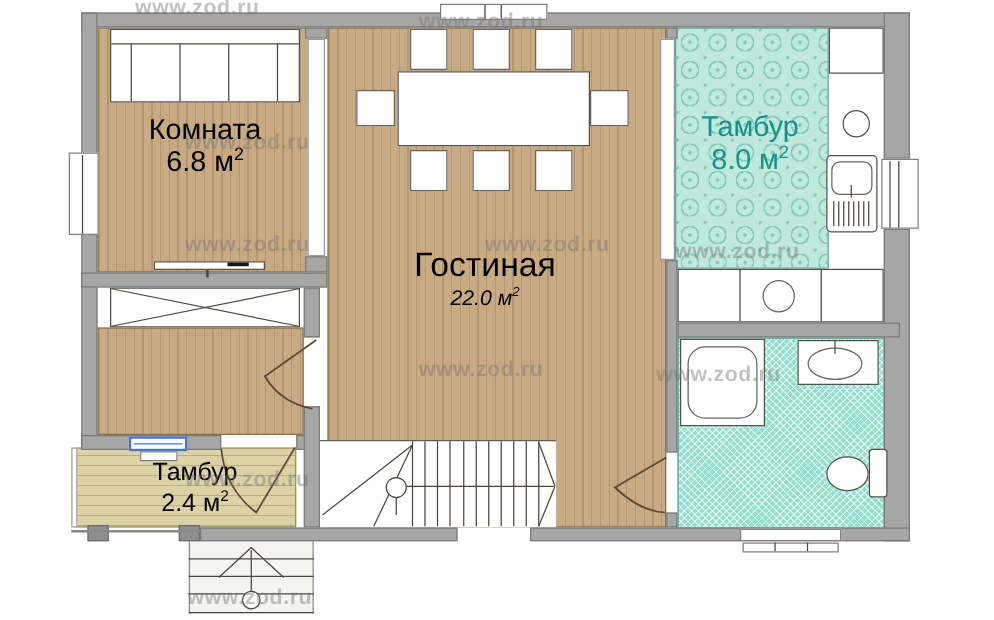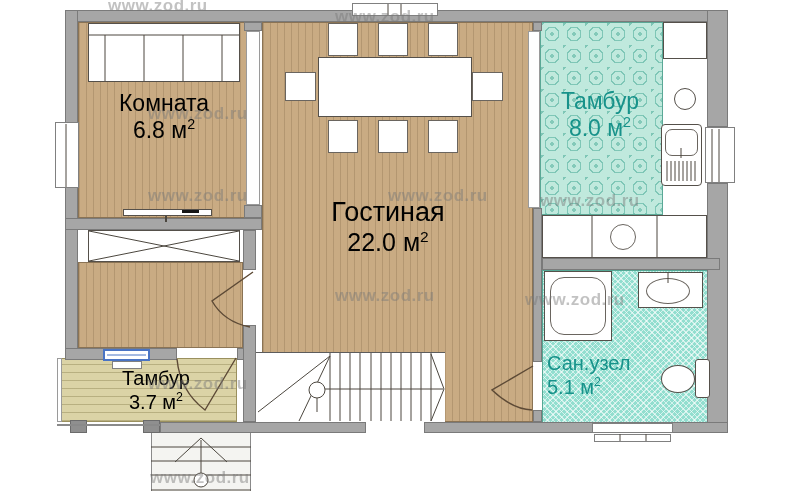--- a/index.html
+++ b/index.html
@@ -157,35 +157,31 @@
       <path d="M533,366 L492,390 Q512,409 532,410"></path>
     </g>
   </svg>
 
   <div class="label brown" style="left:164px;top:90px;transform:translateX(-50%);font-size:23px;">
     <div class="rname">Комната</div>
     <div class="rarea"><span>6.8 м</span><sup>2</sup></div>
   </div>
   <div class="label brown" style="left:388px;top:197px;transform:translateX(-50%);font-size:27px;">
     <div class="rname">Гостиная</div>
-    <div class="rarea" style="font-size:25px;"><span>22.0 м</span><sup>2</sup></div>
+    <div class="rarea" style="font-size:17px;font-style:italic;"><span>22.0 м</span><sup>2</sup></div>
   </div>
   <div class="label teal" style="left:600px;top:88px;transform:translateX(-50%);font-size:23px;">
     <div class="rname">Тамбур</div>
     <div class="rarea"><span>8.0 м</span><sup>2</sup></div>
   </div>
   <div class="label brown" style="left:162px;top:274px;transform:translateX(-50%);font-size:22px;">
   </div>
   <div class="label brown" style="left:156px;top:367px;transform:translateX(-50%);font-size:20px;">
     <div class="rname">Тамбур</div>
-    <div class="rarea"><span>3.7 м</span><sup>2</sup></div>
-  </div>
-  <div class="label teal" style="left:547px;top:352px;text-align:left;font-size:20px;">
-    <div class="rname">Сан.узел</div>
-    <div class="rarea"><span>5.1 м</span><sup>2</sup></div>
+    <div class="rarea"><span>2.4 м</span><sup>2</sup></div>
   </div>
 
   <span class="wm" style="left:108px;top:-4px;">www.zod.ru</span>
   <span class="wm" style="left:335px;top:7px;">www.zod.ru</span>
   <span class="wm" style="left:148px;top:104px;">www.zod.ru</span>
   <span class="wm" style="left:148px;top:186px;">www.zod.ru</span>
   <span class="wm" style="left:388px;top:186px;">www.zod.ru</span>
   <span class="wm" style="left:540px;top:191px;">www.zod.ru</span>
   <span class="wm" style="left:335px;top:286px;">www.zod.ru</span>
   <span class="wm" style="left:525px;top:290px;">www.zod.ru</span>

